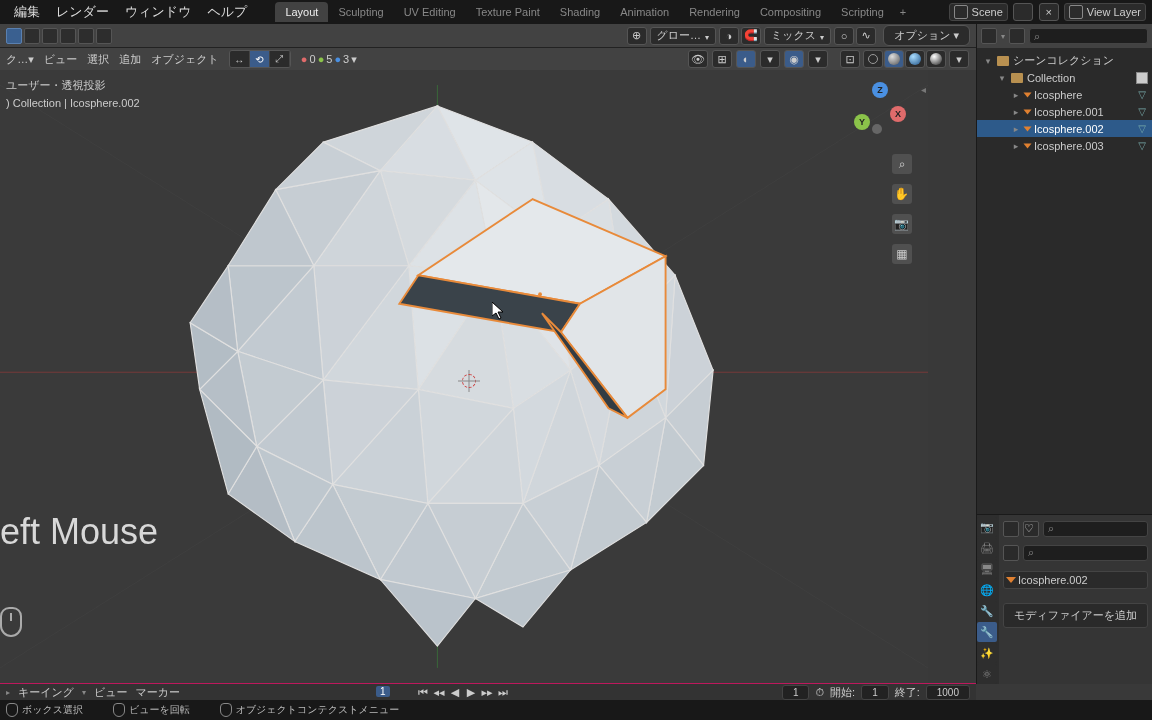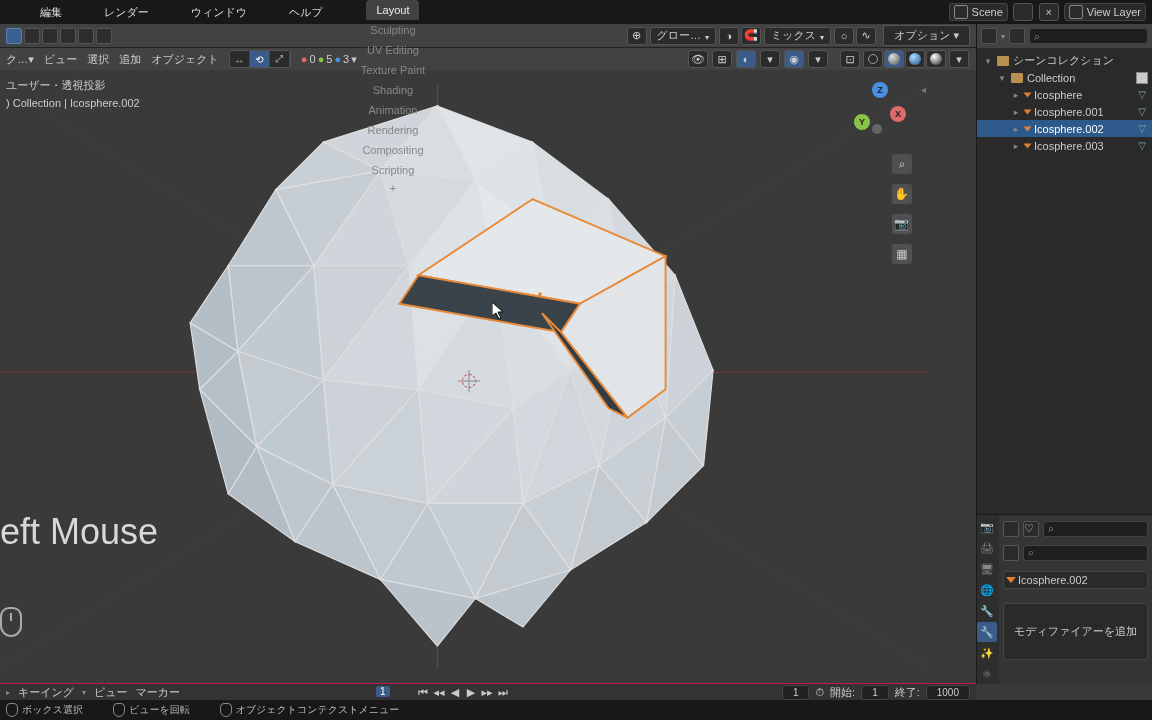--- a/index.html
+++ b/index.html
@@ -1,39 +1,39 @@
 <!DOCTYPE html>
 <html><head>
 <meta charset="utf-8">
 <style>
 * { margin:0; padding:0; box-sizing:border-box; font-family:sans-serif; user-select:none; }
 body { width:1152px; height:720px; background:#393939; color:#ccc; font-size:11px; overflow:hidden; position:relative; }
 
 
 .topbar { position:absolute; top:0; left:0; right:0; height:24px; background:#181818; display:flex; align-items:center; padding:0 6px; z-index:10; }
-.topbar .menu-item { padding:4px 8px; cursor:pointer; color:#ddd; font-size:11px;margin-left:26px; }
-.workspace-tabs { display:flex; align-items:center; margin-left:20px; height:24px;flex-direction:column; }
+.topbar .menu-item { padding:4px 8px; cursor:pointer; color:#ddd; font-size:13px; }
+.workspace-tabs { display:flex; align-items:center; margin-left:20px; height:24px; }
 .workspace-tabs .tab { padding:4px 10px; color:#888; cursor:pointer; font-size:11px; border-top-left-radius:4px; border-top-right-radius:4px; }
 .workspace-tabs .tab.active { background:#424242; color:#eee; }
 .workspace-tabs .plus { padding:2px 6px; color:#888; cursor:pointer; }
 .topbar-right { margin-left:auto; display:flex; align-items:center; gap:4px; }
 .scene-box { display:flex; align-items:center; background:#2b2b2b; border:1px solid #444; border-radius:3px; height:18px; padding:0 4px; }
 .scene-box .ic { width:14px; height:14px; border:1px solid #888; border-radius:2px; margin-right:4px; }
 .scene-box span { font-size:11px; color:#ccc; }
 
 
 .toolhdr { position:absolute; top:24px; left:0; width:976px; height:24px; background:#424242; border-bottom:1px solid #222; display:flex; align-items:center; padding:0 6px; z-index:9; }
 .mode-icons { display:flex; gap:2px; }
 .mode-icons .mi { width:16px; height:16px; background:#2d2d2d; border:1px solid #555; border-radius:2px; cursor:pointer; }
 .mode-icons .mi.active { background:#3a6090; border-color:#5a80b0; }
 .toolhdr .spacer { flex:1; }
 .dd { display:flex; align-items:center; background:#2b2b2b; border:1px solid #555; border-radius:3px; height:18px; padding:0 6px; margin:0 2px; cursor:pointer; font-size:11px; }
 .dd .chev::after { content:"▾"; margin-left:4px; font-size:8px; }
 .rnd-btn { width:20px; height:18px; background:#2b2b2b; border:1px solid #555; border-radius:3px; margin:0 1px; cursor:pointer; display:flex; align-items:center; justify-content:center; }
-.opt-btn { background:#2b2b2b; border:1px solid #555; border-radius:1px; padding:2px 10px; margin-left:6px; cursor:pointer; font-size:11px; }
+.opt-btn { background:#2b2b2b; border:1px solid #555; border-radius:6px; padding:2px 10px; margin-left:6px; cursor:pointer; font-size:11px; }
 
 
 .vhdr { position:absolute; top:48px; left:0; width:976px; height:22px; background:#424242; display:flex; align-items:center; padding:0 6px; z-index:9; font-size:11px; gap:10px; }
 .vhdr-right { margin-left:auto; display:flex; align-items:center; gap:2px; }
 .axis-toggle { display:flex; border:1px solid #555; border-radius:3px; overflow:hidden; height:18px; }
 .axis-toggle .at { width:20px; display:flex; align-items:center; justify-content:center; background:#2b2b2b; font-size:10px; border-right:1px solid #444;}
 .axis-toggle .at.on { background:#3b5c8a; color:#fff; }
 .shade-cluster { display:flex; gap:1px; }
 .shade-cluster .sc { width:20px; height:18px; border:1px solid #555; background:#2b2b2b; border-radius:3px; cursor:pointer; display:flex; align-items:center; justify-content:center;}
 .shade-cluster .sc.on { background:#3b5c8a; }
@@ -87,21 +87,21 @@
 .props-tabs { width:22px; background:#2e2e2e; display:flex; flex-direction:column; padding-top:2px; gap:1px; }
 .props-tabs .pt { width:20px; height:20px; background:#2e2e2e; border-radius:2px; cursor:pointer; display:flex; align-items:center; justify-content:center; color:#888; font-size:11px; }
 .props-tabs .pt.active { background:#3b5c8a; color:#fff; }
 .props-body { flex:1; padding:4px; }
 .props-hdr { display:flex; align-items:center; gap:4px; height:20px; margin-bottom:4px; }
 .props-hdr .ic { width:16px;height:16px;background:#2a2a2a;border:1px solid #555;border-radius:2px; }
 .props-hdr .srch { flex:1; height:16px; background:#1e1e1e; border:1px solid #444; border-radius:3px; }
 .props-hdr .srch::before { content:"⌕"; color:#888; font-size:11px; padding-left:4px; }
 .props-name { display:flex; align-items:center; gap:4px; background:#2a2a2a; border:1px solid #444; border-radius:3px; padding:2px 4px; margin-top:8px; }
 .props-name .objtri { width:0;height:0;border-left:6px solid #e08030;border-top:5px solid transparent;border-bottom:5px solid transparent;transform:rotate(90deg);}
-.add-mod { background:#2a2a2a; border:1px solid #444; border-radius:3px; padding:20px 8px; margin-top:14px; text-align:center; cursor:pointer; font-size:11px; }
+.add-mod { background:#2a2a2a; border:1px solid #444; border-radius:3px; padding:4px 8px; margin-top:14px; text-align:center; cursor:pointer; font-size:11px; }
 
 
 .timeline { position:absolute; bottom:20px; left:0; right:176px; height:17px; background:#333; border-top:1px solid #be185d; display:flex; align-items:center; padding:0 6px; gap:8px; font-size:11px; }
 .timeline .tdd { display:flex; align-items:center; gap:4px; cursor:pointer; }
 .timeline .tdd::before { content:"▸"; font-size:8px; color:#888; }
 .timeline .cur-frame { position:absolute; left:376px; top:2px; background:#3b5c8a; color:#fff; padding:0 4px; border-radius:2px; font-size:10px; }
 .play-ctrl { position:absolute; left:416px; display:flex; gap:2px; }
 .play-ctrl .pc { width:14px; height:14px; color:#ccc; cursor:pointer; font-size:11px; display:flex; align-items:center; justify-content:center; }
 .frame-box { background:#222; border:1px solid #444; border-radius:3px; padding:1px 10px; font-size:10px; }
 .timeline .right-cluster { position:absolute; right:6px; display:flex; align-items:center; gap:6px; }

